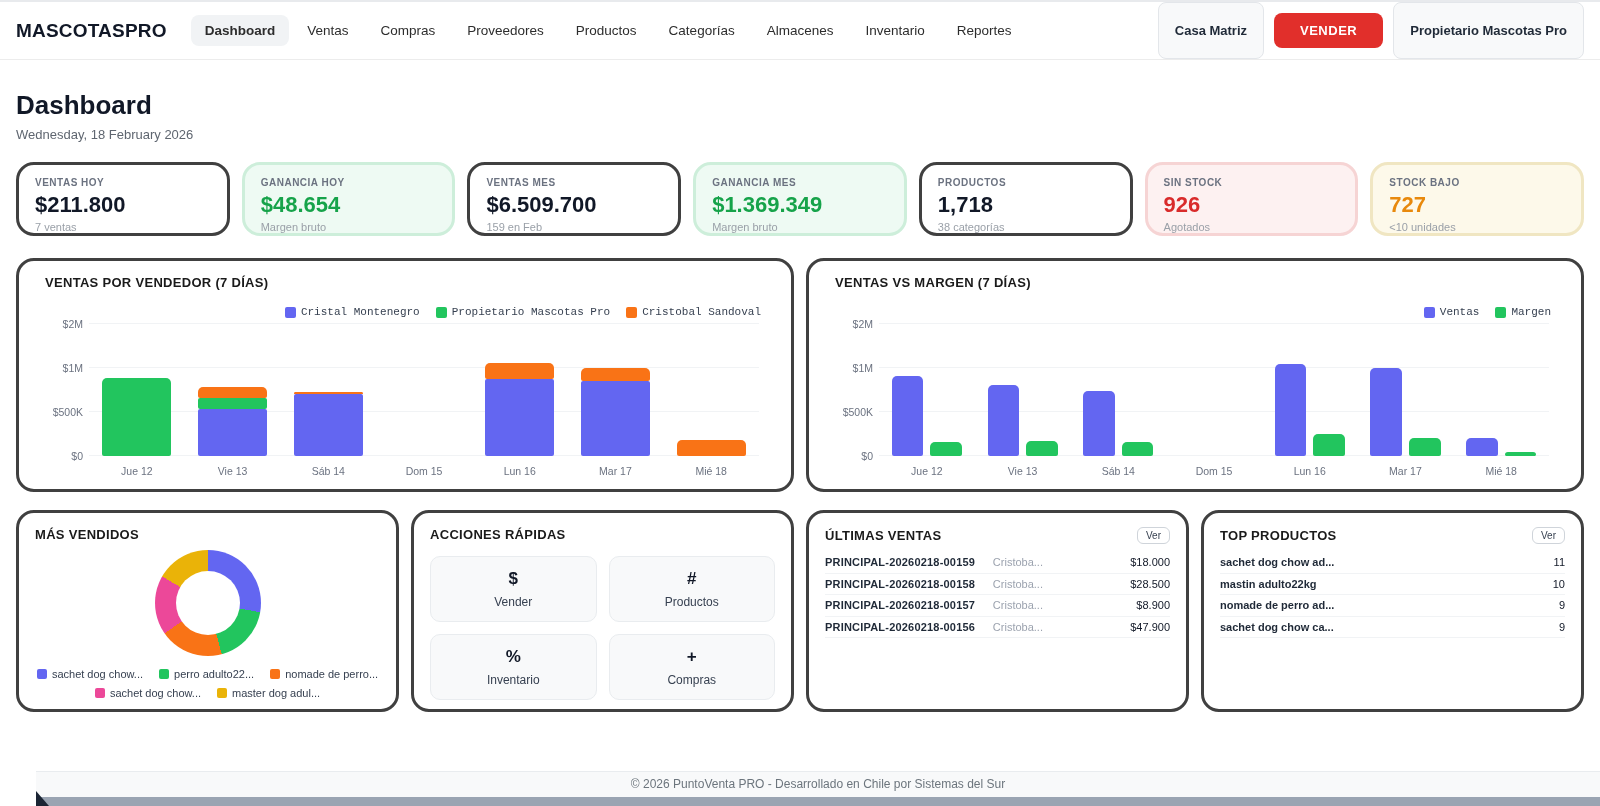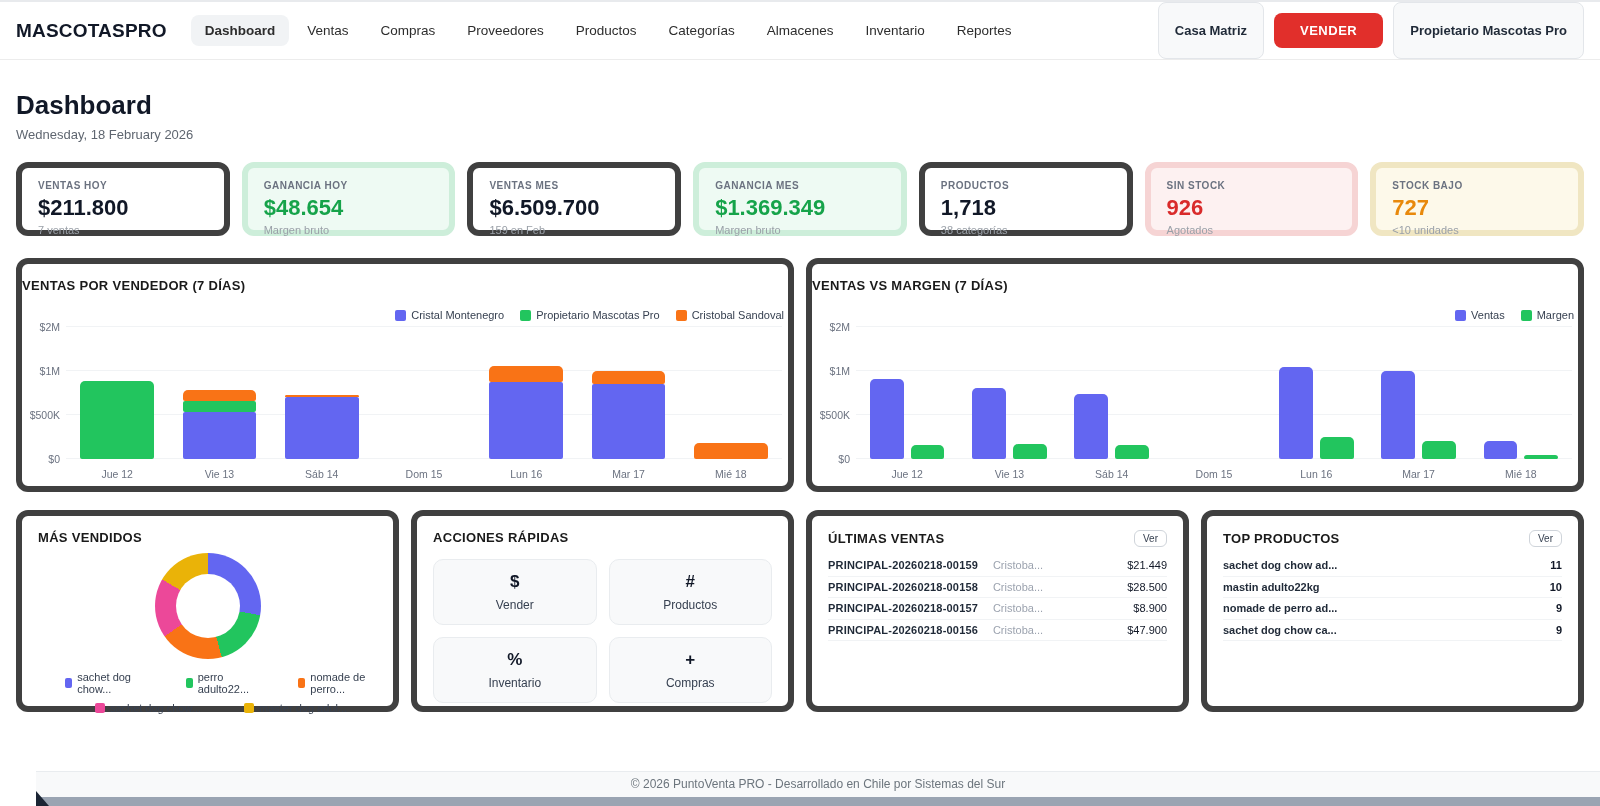--- a/index.html
+++ b/index.html
@@ -20,37 +20,37 @@
     padding:20px 16px; font-size:13px; font-weight:600; color:#1f2937; cursor:pointer; white-space:nowrap; }
   .btn-vender { background:#e12f2b; color:#fff; border:none; border-radius:8px;
     padding:10px 26px; font-size:13px; font-weight:800; letter-spacing:.5px; margin:0 10px; cursor:pointer; }
 
   .main { padding:16px 16px 0; flex:0 0 auto; }
   .page-title { font-size:26px; font-weight:800; margin-top:14px; }
   .page-date { font-size:13px; color:#5f6670; margin-top:6px; }
 
   
   .kpi-row { display:grid; grid-template-columns:repeat(7,1fr); gap:12px; margin-top:20px; }
-  .card { background:#fff; border:6px solid #404040; border-radius:12px; }
+  .card { background:#fff; border:3px solid #404040; border-radius:18px; }
   .kpi { padding:12px 16px; height:74px; }
   .kpi-label { font-size:10px; font-weight:700; letter-spacing:.5px; color:#6b7280; }
   .kpi-value { font-size:22px; font-weight:800; margin-top:4px; color:#111827; }
   .kpi-sub { font-size:11px; color:#9aa0a8; margin-top:3px; }
   .kpi.green { background:#eefaf3; border-color:#cdeeda; } .kpi.green .kpi-value { color:#16a34a; }
   .kpi.red   { background:#fdf1f1; border-color:#f6d4d4; } .kpi.red .kpi-value { color:#d92b2b; }
   .kpi.amber { background:#fdf9ea; border-color:#f0e6c2; } .kpi.amber .kpi-value { color:#e8890c; }
 
   
   .charts-row { display:grid; grid-template-columns:repeat(2,1fr); gap:12px; margin-top:22px; }
-  .chart-card { height:234px; padding:14px 0; }
+  .chart-card { height:234px; padding:14px 26px; }
   .card-title { font-size:13px; font-weight:800; letter-spacing:.3px; color:#1a1a1a; }
   .legend { display:flex; justify-content:flex-end; align-items:center; gap:16px; margin:16px 4px 6px 0; }
   .legend-item { display:flex; align-items:center; gap:5px; }
   .sw { width:11px; height:11px; border-radius:2px; display:inline-block; }
-  .legend .lbl { font-size:11px; color:#374151; }
+  .legend .lbl { font-size:11px; color:#374151;font-family:Liberation Mono, monospace; }
   .plot { position:relative; height:132px; margin-left:44px; margin-right:6px; }
   .gridline { position:absolute; left:0; right:0; height:1px; background:#f1f3f5; }
   .ytick { position:absolute; left:-46px; width:40px; text-align:right; font-size:10.5px;
     color:#6b7280; transform:translateY(50%); }
   .slots { position:absolute; left:0; right:0; top:0; bottom:0; display:flex; }
   .slot { flex:1; position:relative; display:flex; align-items:flex-end; justify-content:center; gap:7px; }
   .stack { position:relative; width:72%; height:100%; }
   .seg { position:absolute; left:0; right:0; border-radius:2px; }
   .seg-top { border-top-left-radius:5px; border-top-right-radius:5px; }
   .gbar { width:33%; border-radius:5px 5px 2px 2px; }
@@ -61,36 +61,36 @@
   .bottom-row { display:grid; grid-template-columns:repeat(4,1fr); gap:12px; margin-top:18px; }
   .bottom-card { height:202px; padding:14px 16px; }
   .card-head { display:flex; justify-content:space-between; align-items:center; }
   .btn-ver { font-size:10px; padding:2px 8px; border:1px solid #cfd4da; border-radius:6px;
     background:#fff; color:#374151; cursor:pointer; }
 
   .donut { width:106px; height:106px; border-radius:50%; position:relative; margin:8px auto 0; }
   .hole { position:absolute; top:21px; left:21px; right:21px; bottom:21px; background:#fff; border-radius:50%; }
   .donut-legend { display:flex; flex-direction:column; gap:7px; margin-top:12px; }
   .dl-row { display:flex; justify-content:center; gap:16px; }
-  .dl-item { display:flex; align-items:center; gap:5px; font-size:11px; color:#374151;margin-left:27px; }
+  .dl-item { display:flex; align-items:center; gap:5px; font-size:11px; color:#374151; }
   .dl-item .sw { width:10px; height:10px; }
 
   .qa-grid { display:grid; grid-template-columns:1fr 1fr; gap:12px; margin-top:14px; }
   .qtile { background:#f8f9fa; border:1px solid #e9ecef; border-radius:10px; height:66px;
     display:flex; flex-direction:column; align-items:center; justify-content:center; gap:6px; cursor:pointer; }
   .qicon { font-size:17px; font-weight:700; color:#111827; }
   .qlabel { font-size:12px; color:#374151; }
 
   .rows { margin-top:8px; }
   .srow { display:flex; align-items:center; height:21.5px; border-bottom:1px solid #f1f3f5; font-size:11px; }
   .s-code { flex:1.8; font-weight:700; color:#1f2937; letter-spacing:.2px; }
   .s-seller { flex:1; color:#9ca3af; }
   .s-amount { flex:.9; text-align:right; color:#111827; font-weight:500; }
   .p-name { flex:1; font-weight:700; color:#1f2937; }
-  .p-qty { text-align:right; color:#111827; font-weight:700; }
+  .p-qty { text-align:right; color:#111827; font-weight:400; }
 
   
   .footer { margin-top:auto; flex:0 0 auto;padding-left:36px; }
   .footer-bar { background:#f8f9fa; border-top:1px solid #e9ecef; text-align:center;
     padding:5px 0 6px; font-size:12px; color:#6c757d; }
   .footer-strip { height:9px; background:#9aa4b2; position:relative; }
   .cursor { position:absolute; left:0; bottom:0; width:13px; height:15px; background:#1b2534;
     clip-path:polygon(0 0, 0 100%, 100% 100%); }
 </style>
 </head>
@@ -359,21 +359,21 @@
 
     <div class="card bottom-card">
       <div class="card-head">
         <div class="card-title">ÚLTIMAS VENTAS</div>
         <button class="btn-ver">Ver</button>
       </div>
       <div class="rows">
         <div class="srow">
           <span class="s-code">PRINCIPAL-20260218-00159</span>
           <span class="s-seller">Cristoba...</span>
-          <span class="s-amount">$21.449</span>
+          <span class="s-amount">$18.000</span>
         </div>
         <div class="srow">
           <span class="s-code">PRINCIPAL-20260218-00158</span>
           <span class="s-seller">Cristoba...</span>
           <span class="s-amount">$28.500</span>
         </div>
         <div class="srow">
           <span class="s-code">PRINCIPAL-20260218-00157</span>
           <span class="s-seller">Cristoba...</span>
           <span class="s-amount">$8.900</span>

